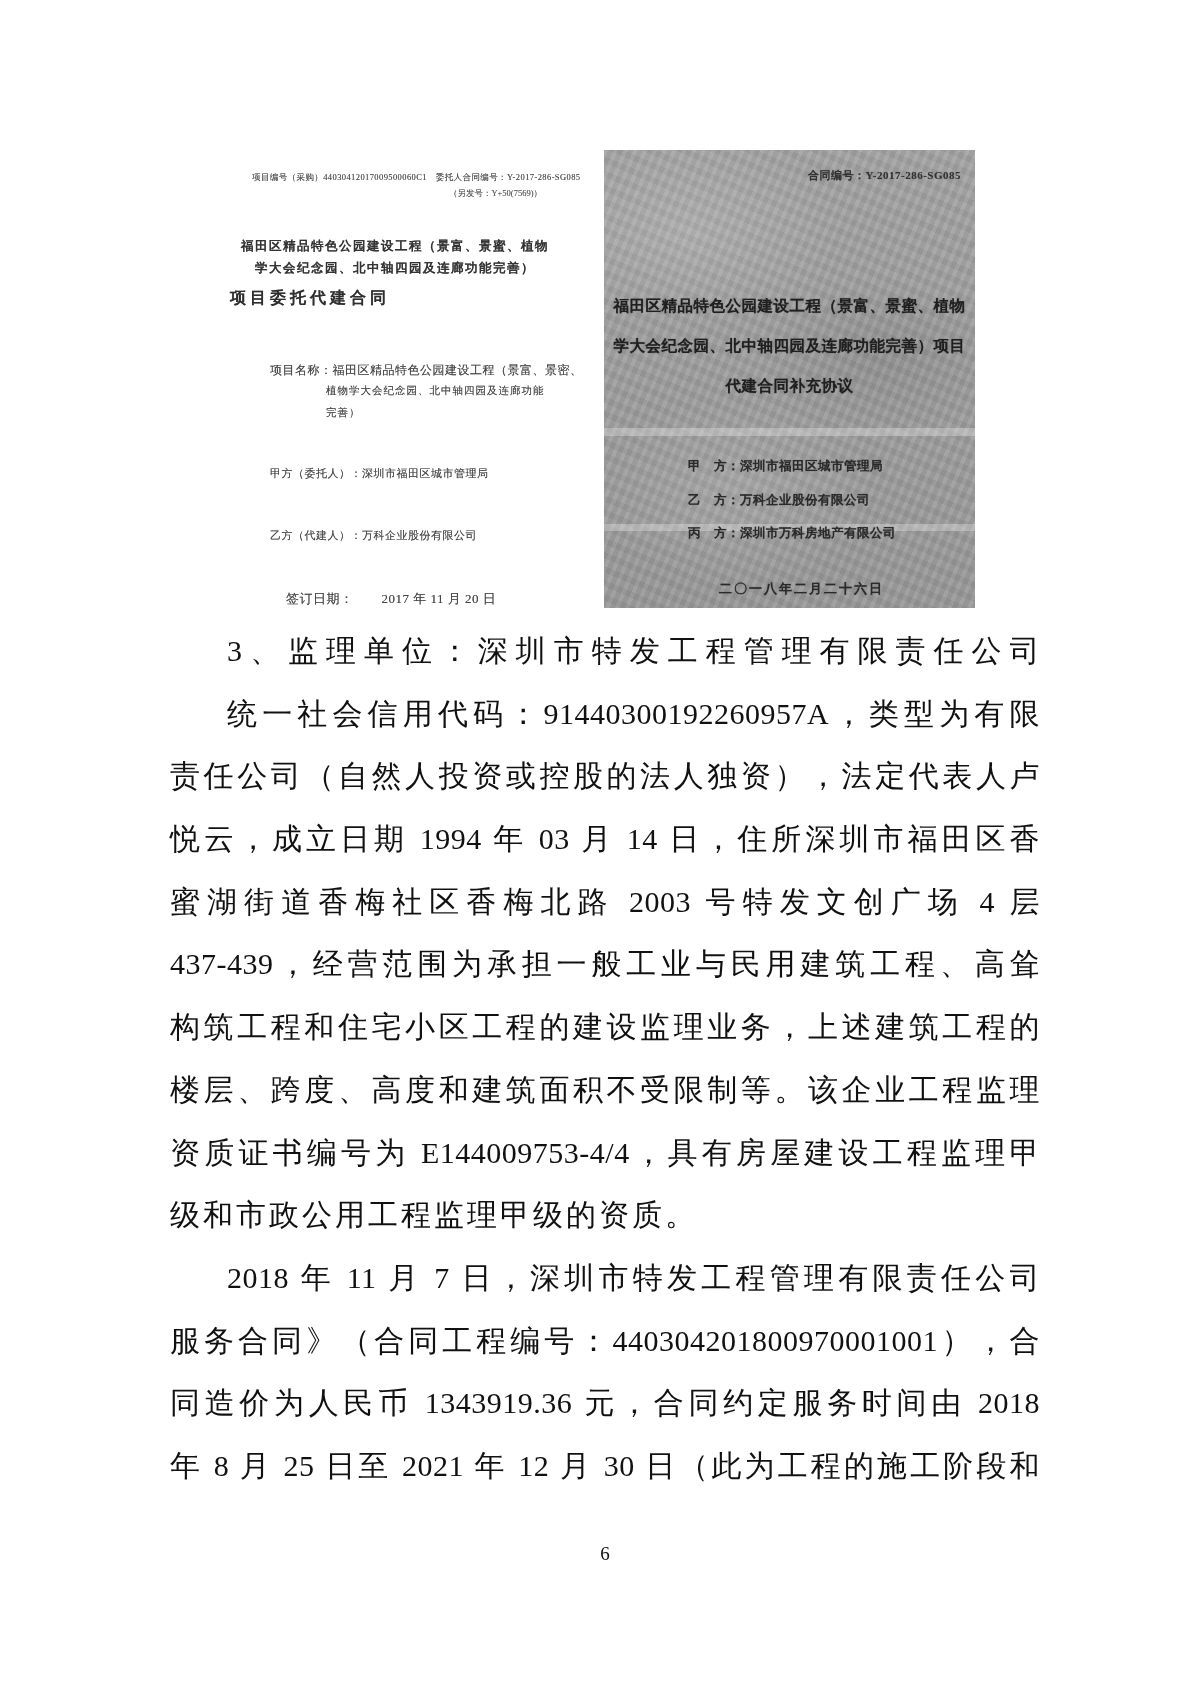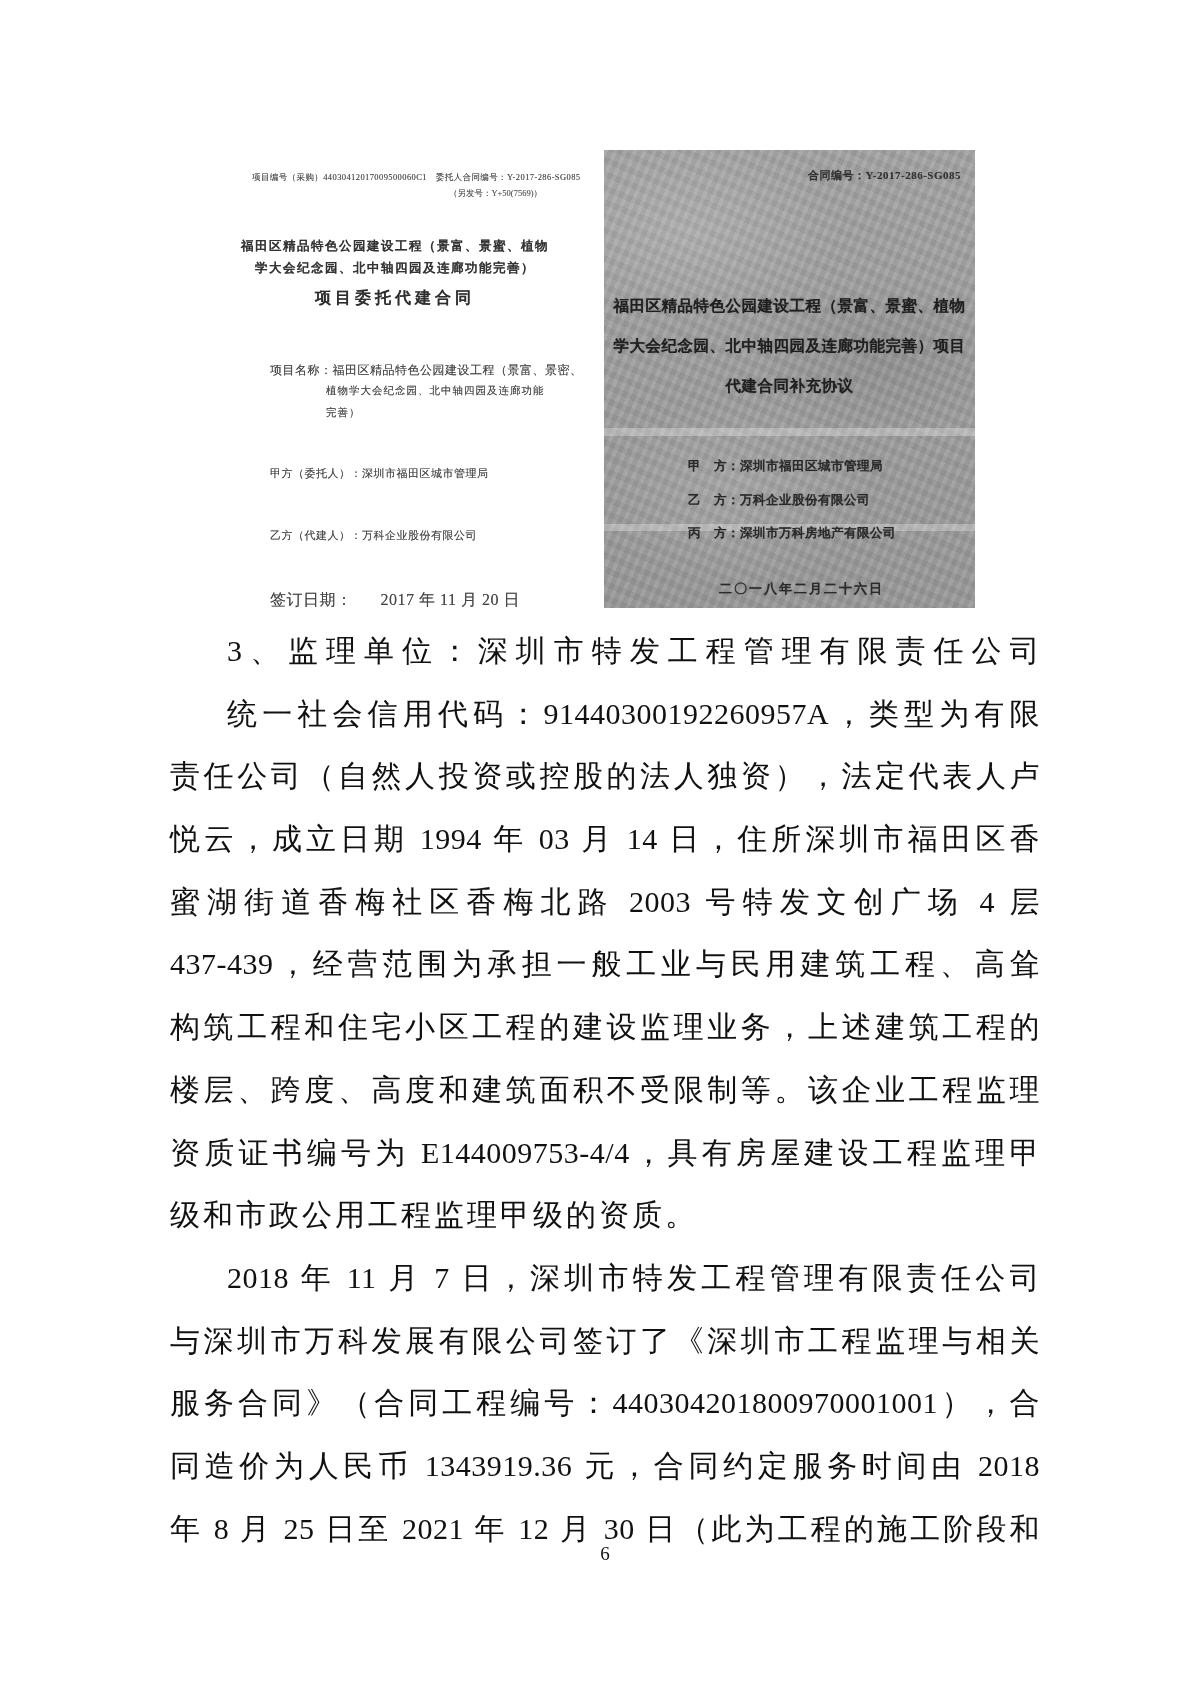--- a/index.html
+++ b/index.html
@@ -29,29 +29,29 @@
   }
   .scan-left .t1{
     position:absolute;left:0;top:88px;width:100%;text-align:center;
     font-size:12.5px;font-weight:bold;letter-spacing:1.5px;color:#333;white-space:nowrap;
   }
   .scan-left .t2{
     position:absolute;left:0;top:110px;width:100%;text-align:center;
     font-size:12.5px;font-weight:bold;letter-spacing:1.5px;color:#333;white-space:nowrap;
   }
   .scan-left .doctype{
-    position:absolute;left:0;top:138px;width:100%;text-align:center;
+    position:absolute;left:0;top:138px;width:100%;text-align:left;
     font-size:16px;font-weight:bold;letter-spacing:4px;color:#2e2e2e;
   }
   .scan-left .pn1{position:absolute;left:40px;top:212px;font-size:12px;letter-spacing:.5px;white-space:nowrap;color:#454545;}
   .scan-left .pn2{position:absolute;left:96px;top:234px;font-size:10.5px;letter-spacing:1px;white-space:nowrap;color:#454545;text-align:right;}
   .scan-left .pn3{position:absolute;left:96px;top:256px;font-size:10.5px;letter-spacing:1px;white-space:nowrap;color:#454545;}
   .scan-left .pa{position:absolute;left:40px;top:316px;font-size:11px;letter-spacing:.5px;white-space:nowrap;color:#454545;}
   .scan-left .pb{position:absolute;left:40px;top:378px;font-size:11px;letter-spacing:.5px;white-space:nowrap;color:#454545;}
-  .scan-left .sig{position:absolute;left:40px;top:440px;font-size:16px;letter-spacing:.5px;white-space:nowrap;color:#454545;}
+  .scan-left .sig{position:absolute;left:56px;top:440px;font-size:13px;letter-spacing:.5px;white-space:nowrap;color:#454545;}
   .scan-left .sig .date{margin-left:28px;}
 
   
   .scan-right{
     position:absolute;left:604px;top:150px;width:371px;height:458px;
     background:
       radial-gradient(ellipse 60% 30% at 22% 18%, rgba(255,255,255,.14), transparent 70%),
       radial-gradient(ellipse 50% 25% at 75% 45%, rgba(0,0,0,.07), transparent 70%),
       radial-gradient(ellipse 55% 30% at 35% 75%, rgba(255,255,255,.10), transparent 70%),
       repeating-linear-gradient(113deg, rgba(255,255,255,.05) 0 4px, rgba(0,0,0,.045) 4px 9px),
@@ -145,21 +145,20 @@
     <div class="bl indent">统一社会信用代码：91440300192260957A，类型为有限</div>
     <div class="bl">责任公司（自然人投资或控股的法人独资），法定代表人卢</div>
     <div class="bl">悦云，成立日期 1994 年 03 月 14 日，住所深圳市福田区香</div>
     <div class="bl">蜜湖街道香梅社区香梅北路 2003 号特发文创广场 4 层</div>
     <div class="bl">437-439，经营范围为承担一般工业与民用建筑工程、高耸</div>
     <div class="bl">构筑工程和住宅小区工程的建设监理业务，上述建筑工程的</div>
     <div class="bl">楼层、跨度、高度和建筑面积不受限制等。该企业工程监理</div>
     <div class="bl">资质证书编号为 E144009753-4/4，具有房屋建设工程监理甲</div>
     <div class="bl no-just">级和市政公用工程监理甲级的资质。</div>
     <div class="bl indent">2018 年 11 月 7 日，深圳市特发工程管理有限责任公司</div>
-    <div class="bl">与深圳市万科发展有限公司签订了《深圳市工程监理与相关</div>
     <div class="bl">服务合同》（合同工程编号：440304201800970001001），合</div>
     <div class="bl">同造价为人民币 1343919.36 元，合同约定服务时间由 2018</div>
     <div class="bl">年 8 月 25 日至 2021 年 12 月 30 日（此为工程的施工阶段和</div>
   </div>
 
   <div class="pageno">6</div>
 
 </div>
 
 </body></html>

